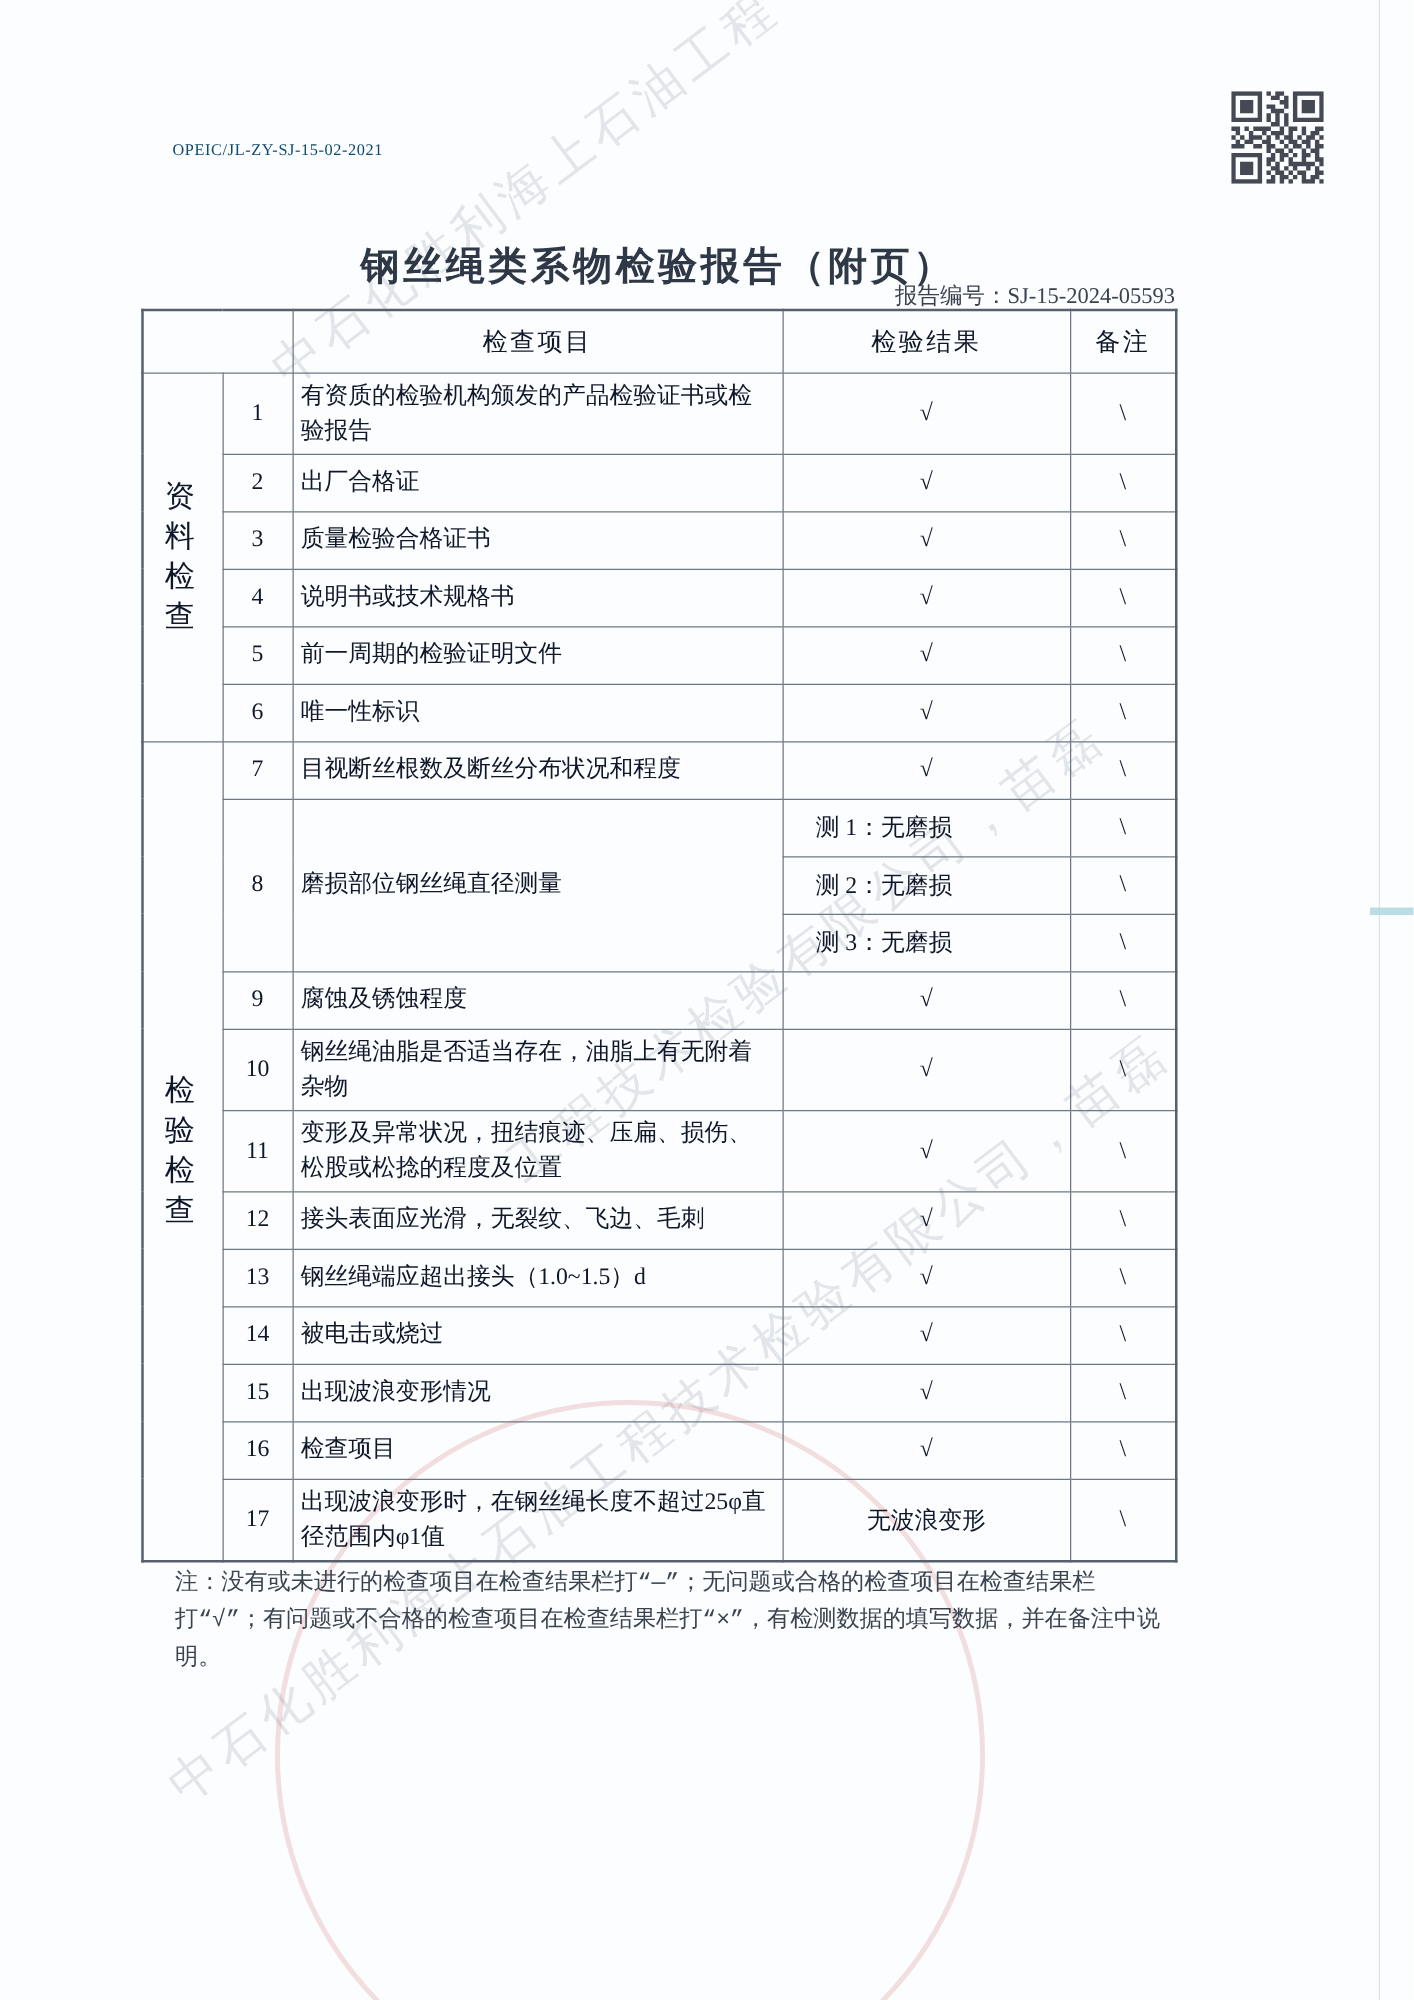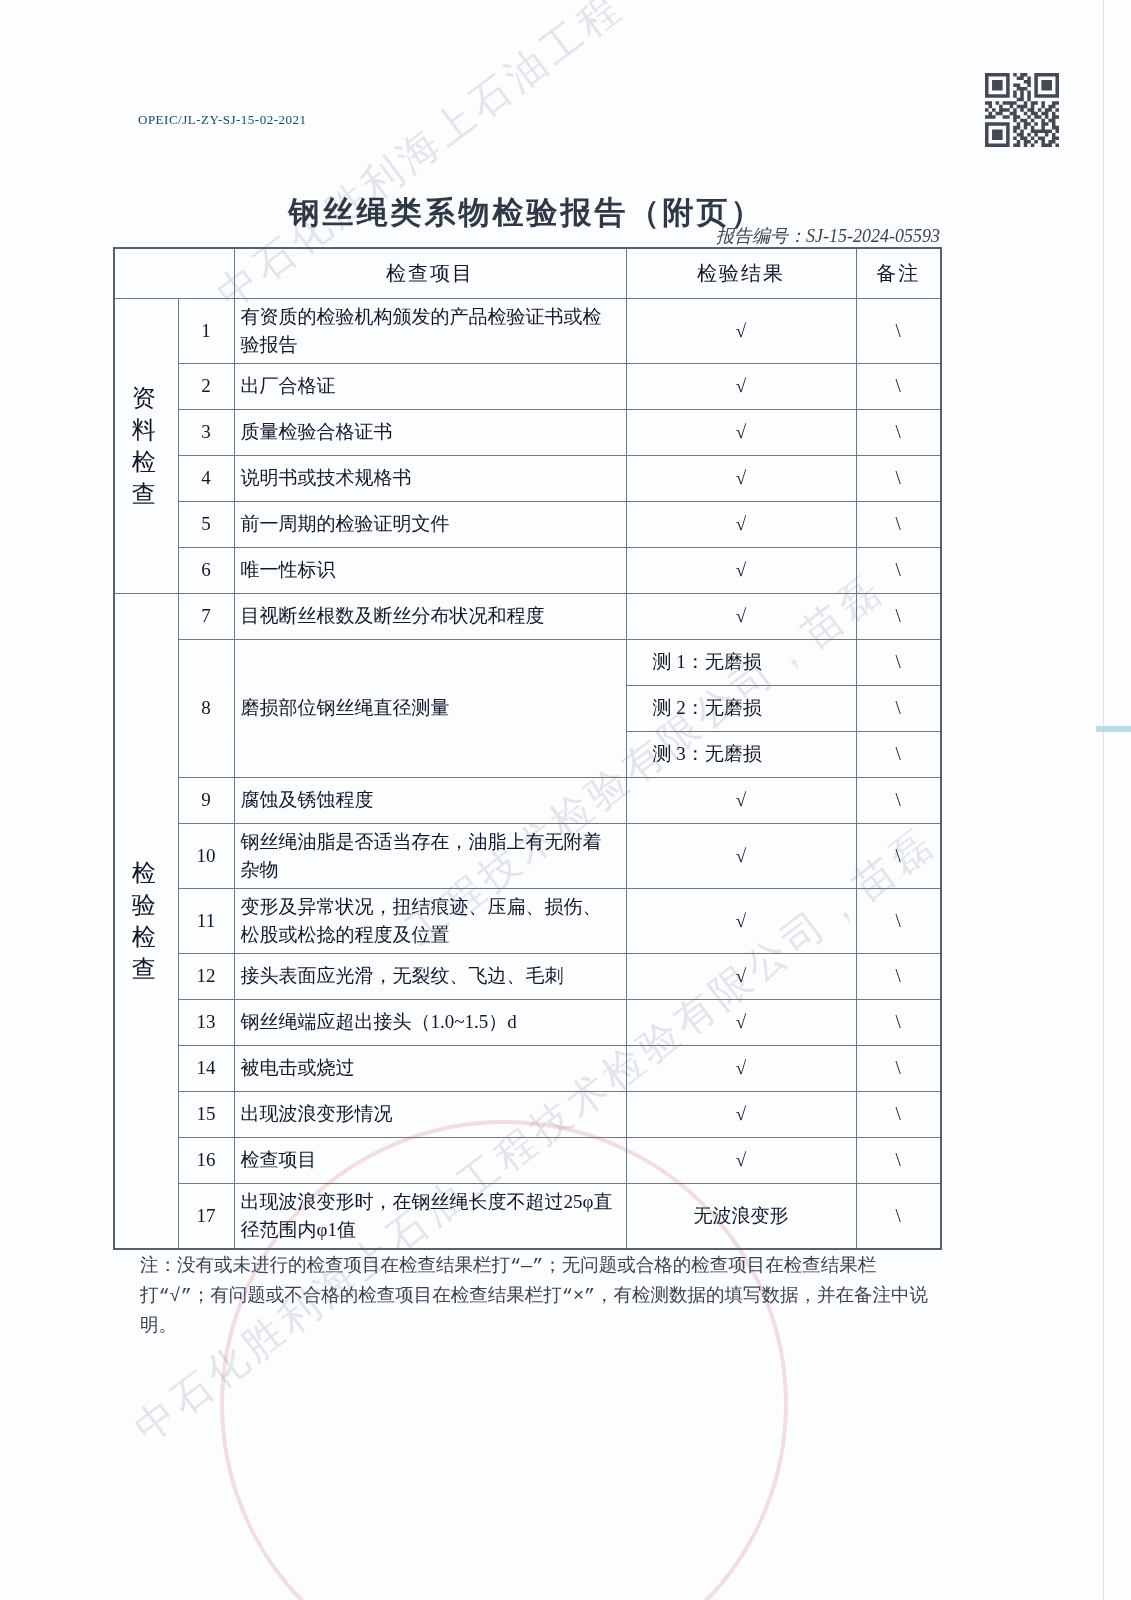--- a/index.html
+++ b/index.html
@@ -15,21 +15,21 @@
   }
   .qr {
     position:absolute; left:985px; top:73px; width:74px; height:74px;
   }
   .title-wrap { position:absolute; left:113px; top:176px; width:827px; text-align:center; }
   .title {
     margin:16px; font-size:31px; font-weight:bold; letter-spacing:3px; color:#2e3846;
   }
   .report-no {
     position:absolute; left:113px; top:224px; width:827px;
-    text-align:right; font-size:18px; color:#39424f;font-style:italic;
+    text-align:right; font-size:18px; color:#39424f;
   }
   table.report {
     position:absolute; left:113px; top:247px; width:827px;
     border-collapse:collapse; table-layout:fixed;
     border:2px solid #57616d; font-size:19px; color:#0f172a;
   }
   table.report th, table.report td { border:1px solid #6e7884; padding:4px 6px; }
   table.report thead tr { height:50px; }
   table.report tbody tr { height:46px; }
   table.report th { font-weight:normal; font-size:20px; letter-spacing:2px; }

